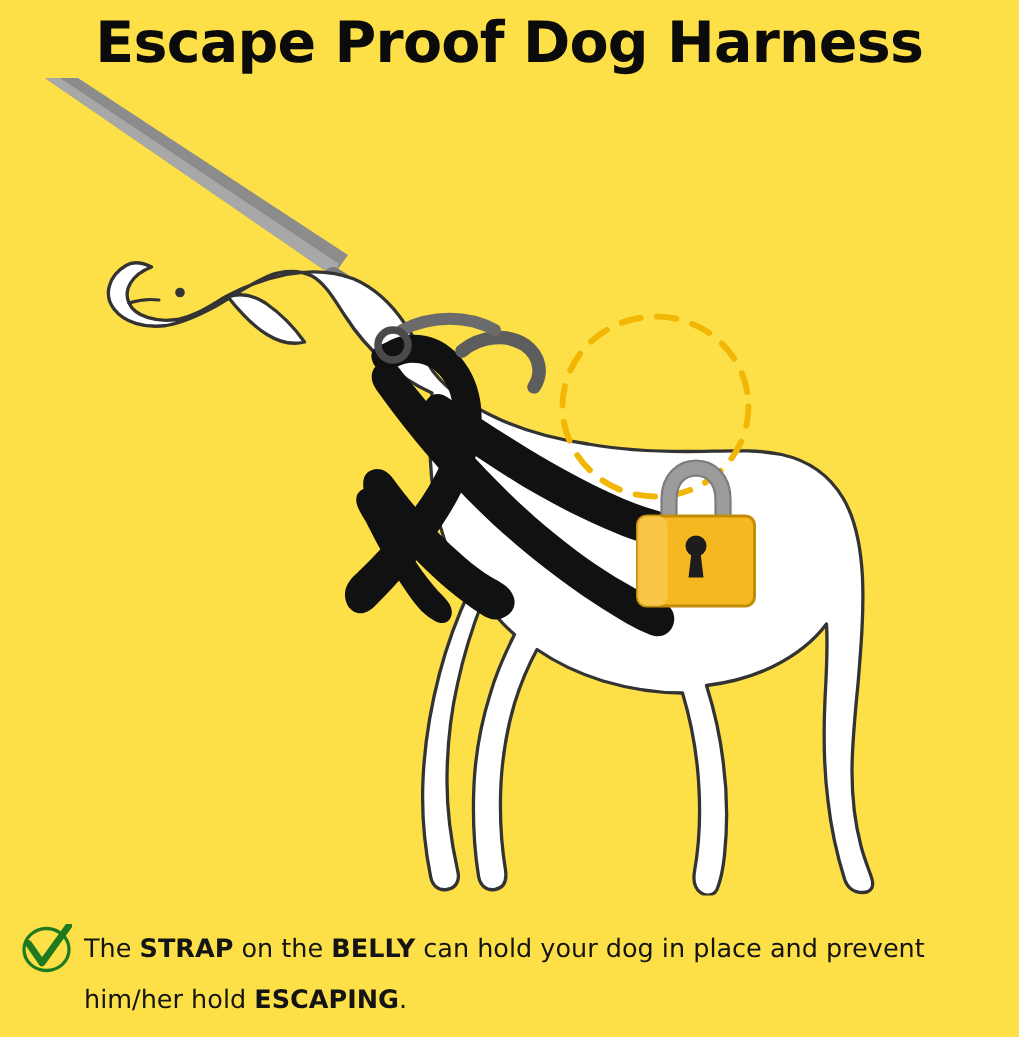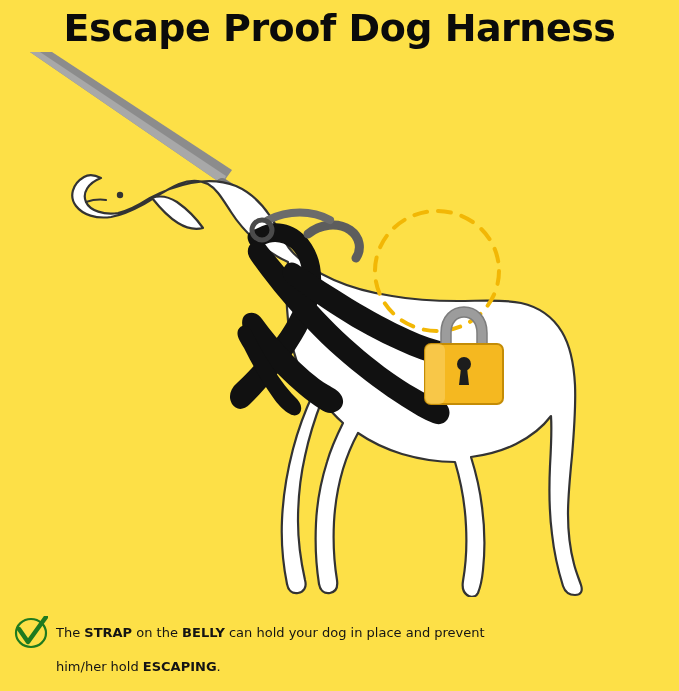--- a/index.html
+++ b/index.html
@@ -55,21 +55,21 @@
     top: 8px;
     width: 34px;
     height: 34px;
   }
   .caption-text {
     position: absolute;
     left: 56px;
     top: 8px;
     width: 614px;
     font-family: "DejaVu Sans", sans-serif;
-    font-size: 13px;
+    font-size: 17px;
     line-height: 34px;
     color: #141414;
   }
   .caption-text b {
     font-weight: bold;
   }
 </style>
 </head>
 <body>
 

